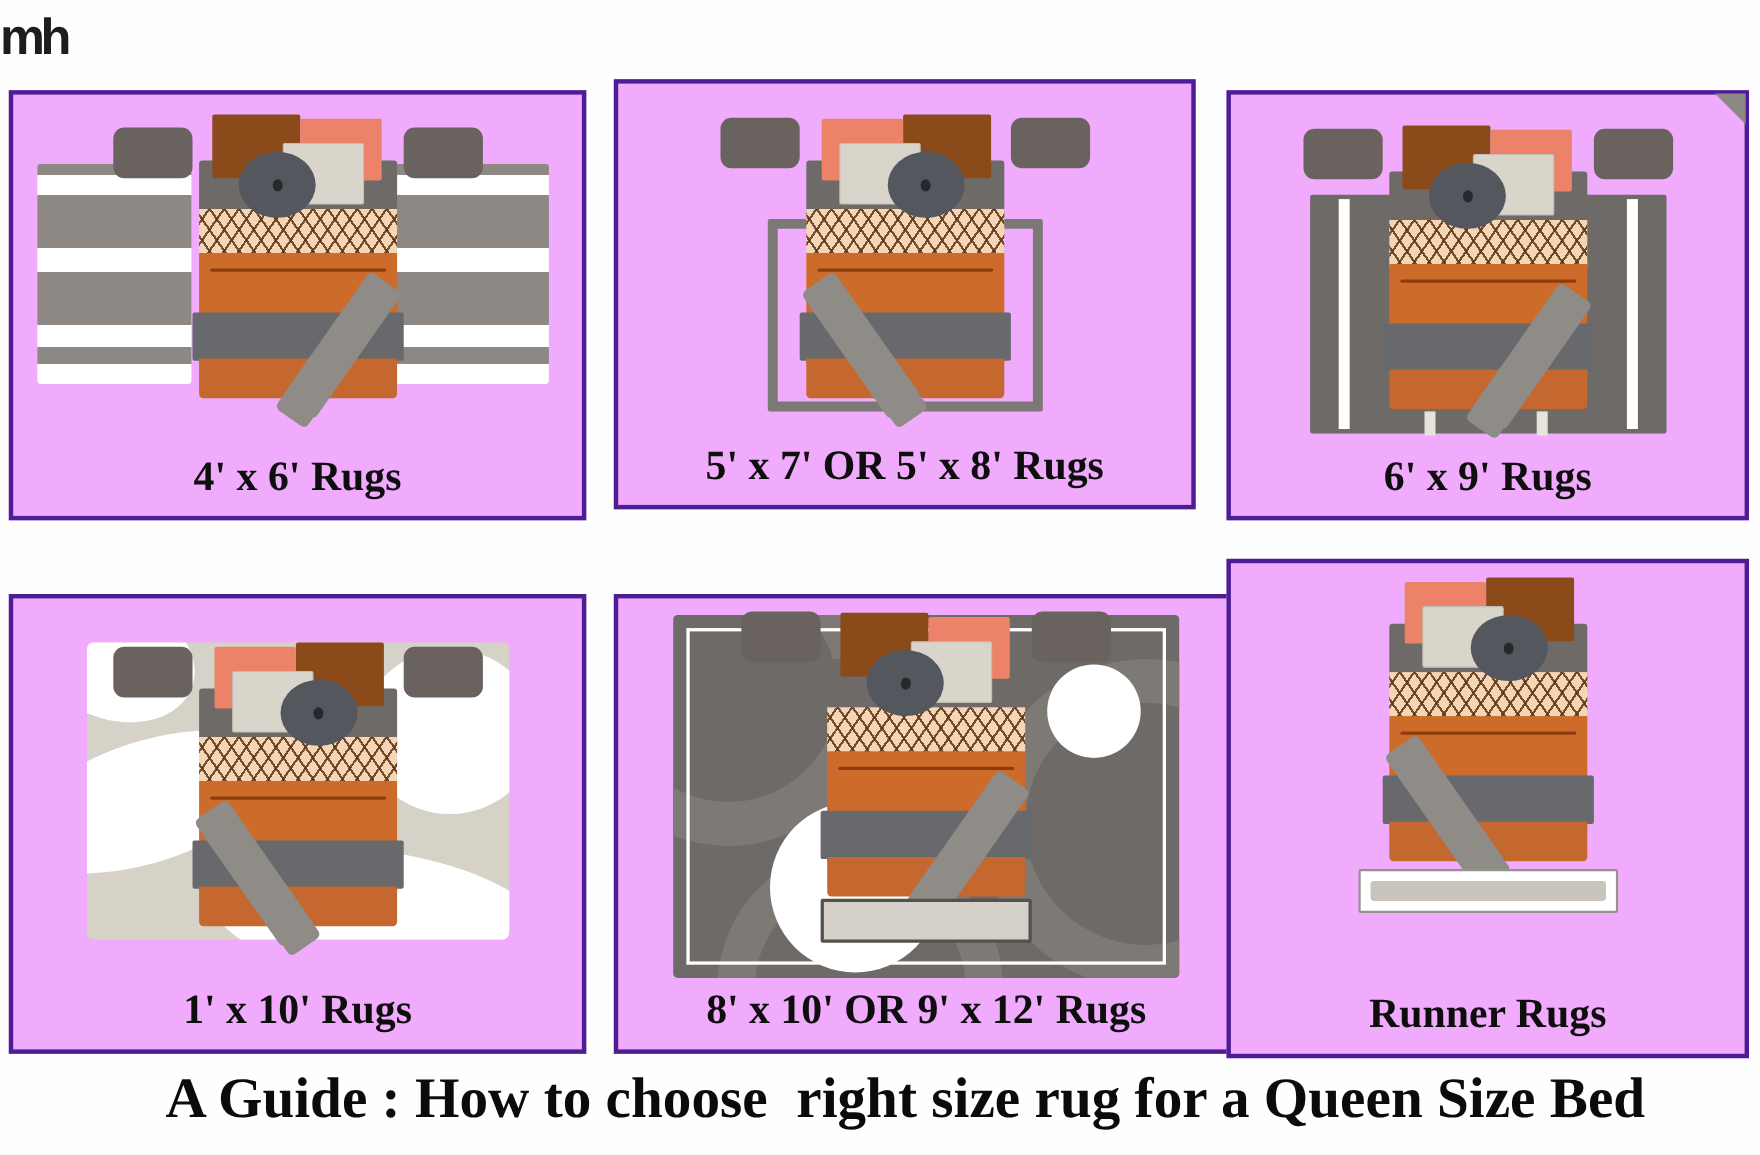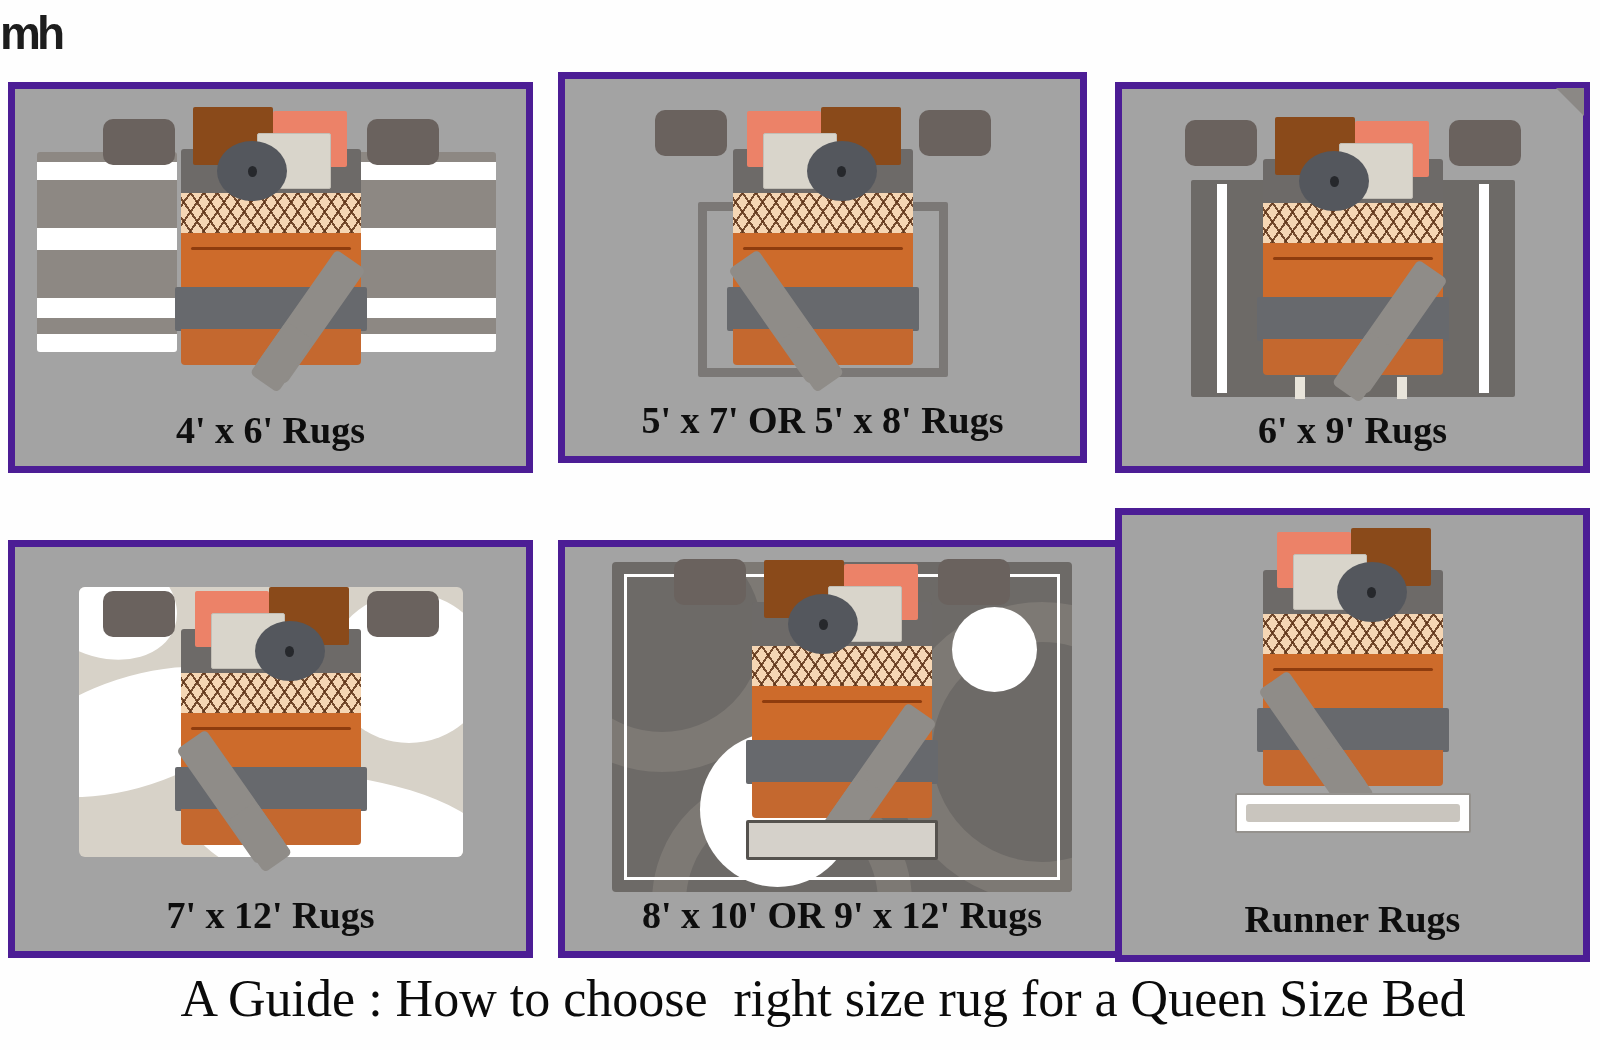--- a/index.html
+++ b/index.html
@@ -8,21 +8,21 @@
           font-family:"Liberation Serif", serif; }
 
   
   .logo { position:absolute; top:10px; left:0; right:0; text-align:left; }
   .logo .mono { display:inline-block; font-family:"Liberation Sans",sans-serif;
     font-weight:700; font-size:46px; line-height:1; letter-spacing:-4px; color:#1d1d1d; }
   .logo .tag { font-family:"Liberation Sans",sans-serif; font-size:9px;
     letter-spacing:5px; color:#4a4a4a; margin-top:1px; }
 
   
-  .panel { position:absolute; background:#a3a3a3; border:7px solid #4c1d95; }
+  .panel { position:absolute; background:#f0abfc; border:4px solid #4c1d95; }
   .p1 { left:8px;    top:82px;  width:525px; height:391px; }
   .p2 { left:558px;  top:72px;  width:529px; height:391px; }
   .p3 { left:1115px; top:82px;  width:475px; height:391px; }
   .p4 { left:8px;    top:540px; width:525px; height:418px; }
   .p5 { left:558px;  top:540px; width:568px; height:418px; }
   .p6 { left:1115px; top:508px; width:475px; height:454px; }
 
   .scene { position:absolute; left:0; top:0; right:0; bottom:58px; }
   .caption { position:absolute; left:0; right:0; bottom:14px; text-align:center;
     font-weight:700; font-size:38px; line-height:1.1; color:#0e0e0e; }
@@ -106,21 +106,21 @@
     background:#d5d1ca; border:3px solid #55524e; border-radius:2px; }
 
   
   .runner { position:absolute; left:calc(50% - 118px); top:278px; width:236px; height:40px;
     background:#fff; border:2px solid #95928e; border-radius:2px; }
   .runner-bar { position:absolute; left:9px; right:9px; top:9px; bottom:9px;
     background:#c9c5be; border-radius:3px; }
 
   
   .title { position:absolute; left:0; right:0; top:972px; text-align:center;
-    font-weight:400; font-size:52px; line-height:1.05; color:#0b0b0b; white-space:pre-wrap;margin-left:46px; }
+    font-weight:700; font-size:52px; line-height:1.05; color:#0b0b0b; white-space:pre-wrap;margin-left:46px; }
 </style>
 </head>
 <body>
 
 <div class="page">
 
   <div class="logo">
     <div class="mono">mh</div>
   </div>
 
@@ -226,21 +226,21 @@
         <div class="b-pillow-brown"></div>
         <div class="b-pillow-salmon"></div>
         <div class="b-pillow-white"></div>
         <div class="b-pillow-round">
             <span class="dot"></span>
           </div>
         <div class="b-throw t1"></div>
         <div class="b-throw t2"></div>
       </div>
     </div>
-    <div class="caption">7' x 12' Rugs</div>
+    <div class="caption">1' x 10' Rugs</div>
   </section>
 
   <section class="panel p5">
     <div class="scene">
       <div class="rug-room">
         <div class="arc a1"></div>
         <div class="arc a2"></div>
         <div class="arc a3"></div>
         <div class="circle c1"></div>
         <div class="circle c2"></div>

